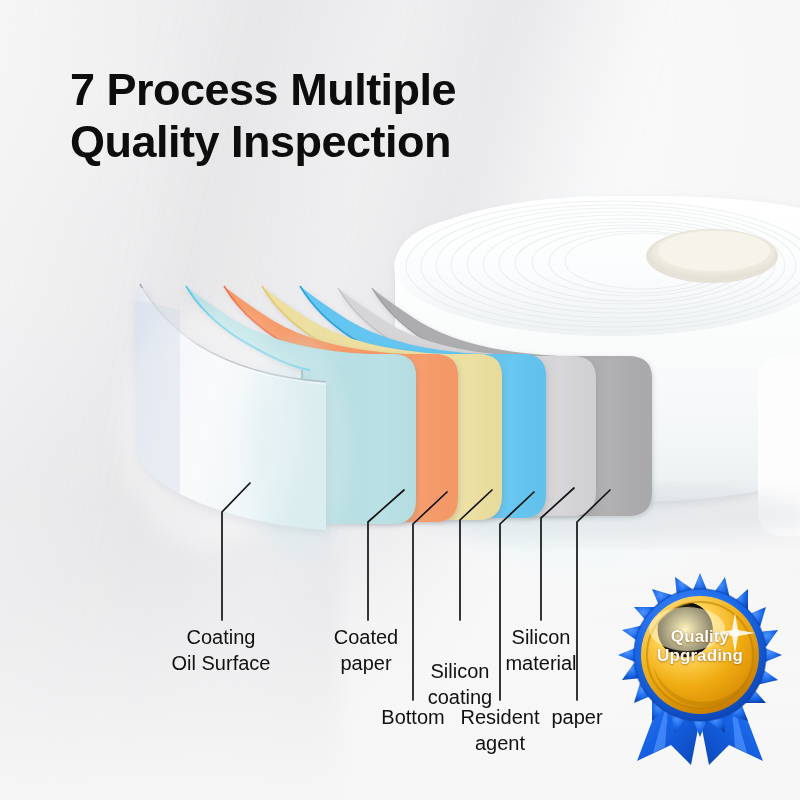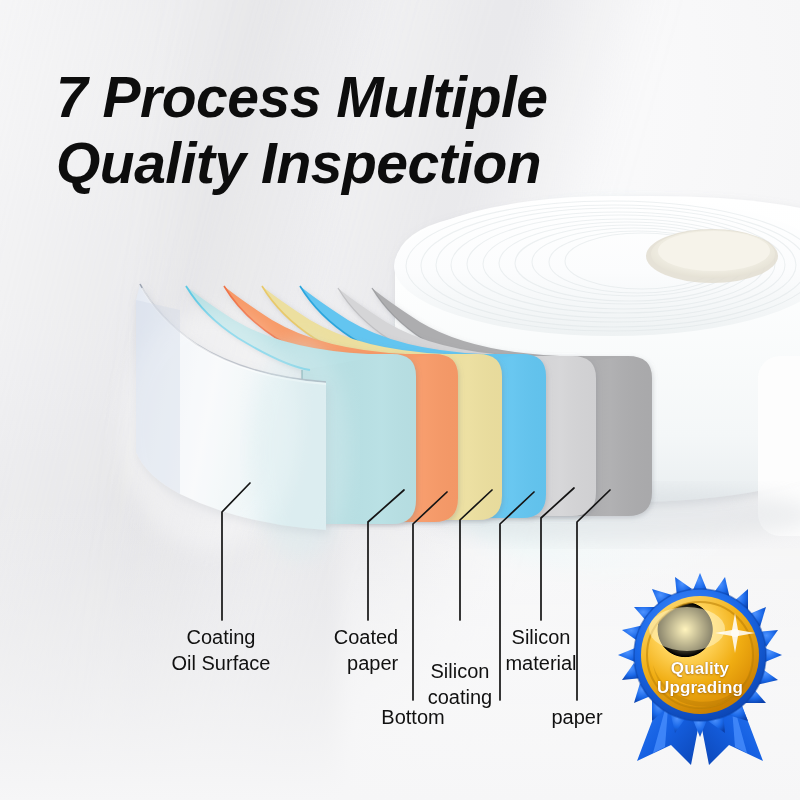--- a/index.html
+++ b/index.html
@@ -20,38 +20,38 @@
   .bgwash.w2{left:150px;top:-60px;width:520px;height:880px;
     background:linear-gradient(100deg, rgba(255,255,255,0) 0%, rgba(176,176,184,.26) 50%, rgba(255,255,255,0) 70%);
     transform:rotate(6deg);filter:blur(22px);}
   .bgwash.w3{right:-60px;top:420px;width:520px;height:420px;
     background:linear-gradient(0deg, rgba(255,255,255,.95) 0%, rgba(255,255,255,0) 100%);
     filter:blur(10px);}
   .bgwash.w4{left:0;bottom:0;width:800px;height:300px;
     background:linear-gradient(0deg,#f6f6f7 0%, rgba(246,246,247,0) 100%);}
 
   
-  #title{position:absolute;left:56px;top:64px;width:560px;
-    font-weight:bold;font-size:57px;line-height:1.16;
-    letter-spacing:-0.5px;color:#0d0d0d;white-space:pre-line;font-style:italic;}
+  #title{position:absolute;left:70px;top:64px;width:560px;
+    font-weight:bold;font-size:45px;line-height:1.16;
+    letter-spacing:-0.5px;color:#0d0d0d;white-space:pre-line;}
 
   
   #art{position:absolute;left:0;top:0;width:800px;height:800px;}
 
   
   .callout{position:absolute;text-align:center;color:#111;
     font-size:20px;line-height:1.28;white-space:pre-line;
     transform:translateX(-50%);}
 
   
   #badge{position:absolute;left:609px;top:569px;width:182px;height:196px;}
   #badge-text{position:absolute;left:0;right:0;top:58px;text-align:center;
     color:#ffffff;font-weight:bold;font-size:17px;line-height:1.14;
     white-space:pre-line;letter-spacing:.1px;
-    text-shadow:0 1px 2px rgba(150,90,0,.55), 0 0 1px rgba(140,80,0,.9);margin-top:32px;}
+    text-shadow:0 1px 2px rgba(150,90,0,.55), 0 0 1px rgba(140,80,0,.9);}
 </style>
 </head>
 <body>
 
 <div id="stage">
 
   <div class="bgwash w1"></div>
   <div class="bgwash w2"></div>
   <div class="bgwash w3"></div>
   <div class="bgwash w4"></div>
@@ -242,27 +242,29 @@
       <path d="M534,492 L500,524 L500,700"></path>
 
       <path d="M574,488 L541,518 L541,620"></path>
 
       <path d="M610,490 L577,522 L577,700"></path>
     </g>
   </svg>
 
   <div class="callout" style="left:221px;top:625px;">Coating
 Oil Surface</div>
-  <div class="callout" style="left:366px;top:625px;text-align:right;">Coated
+  <div class="callout" style="left:366px;top:625px;">Coated
 paper</div>
   <div class="callout" style="left:460px;top:659px;">Silicon
 coating</div>
   <div class="callout" style="left:541px;top:625px;">Silicon
 material</div>
   <div class="callout" style="left:413px;top:705px;">Bottom</div>
+  <div class="callout" style="left:500px;top:705px;">Resident
+agent</div>
   <div class="callout" style="left:577px;top:705px;">paper</div>
 
   <div id="badge">
     <svg viewBox="0 0 182 196" width="182" height="196">
       <defs>
         <linearGradient id="ribbonL" x1="0" y1="0" x2="1" y2="1">
           <stop offset="0%" stop-color="#2f7cf5"></stop>
           <stop offset="50%" stop-color="#1560e2"></stop>
           <stop offset="100%" stop-color="#0b44b2"></stop>
         </linearGradient>

